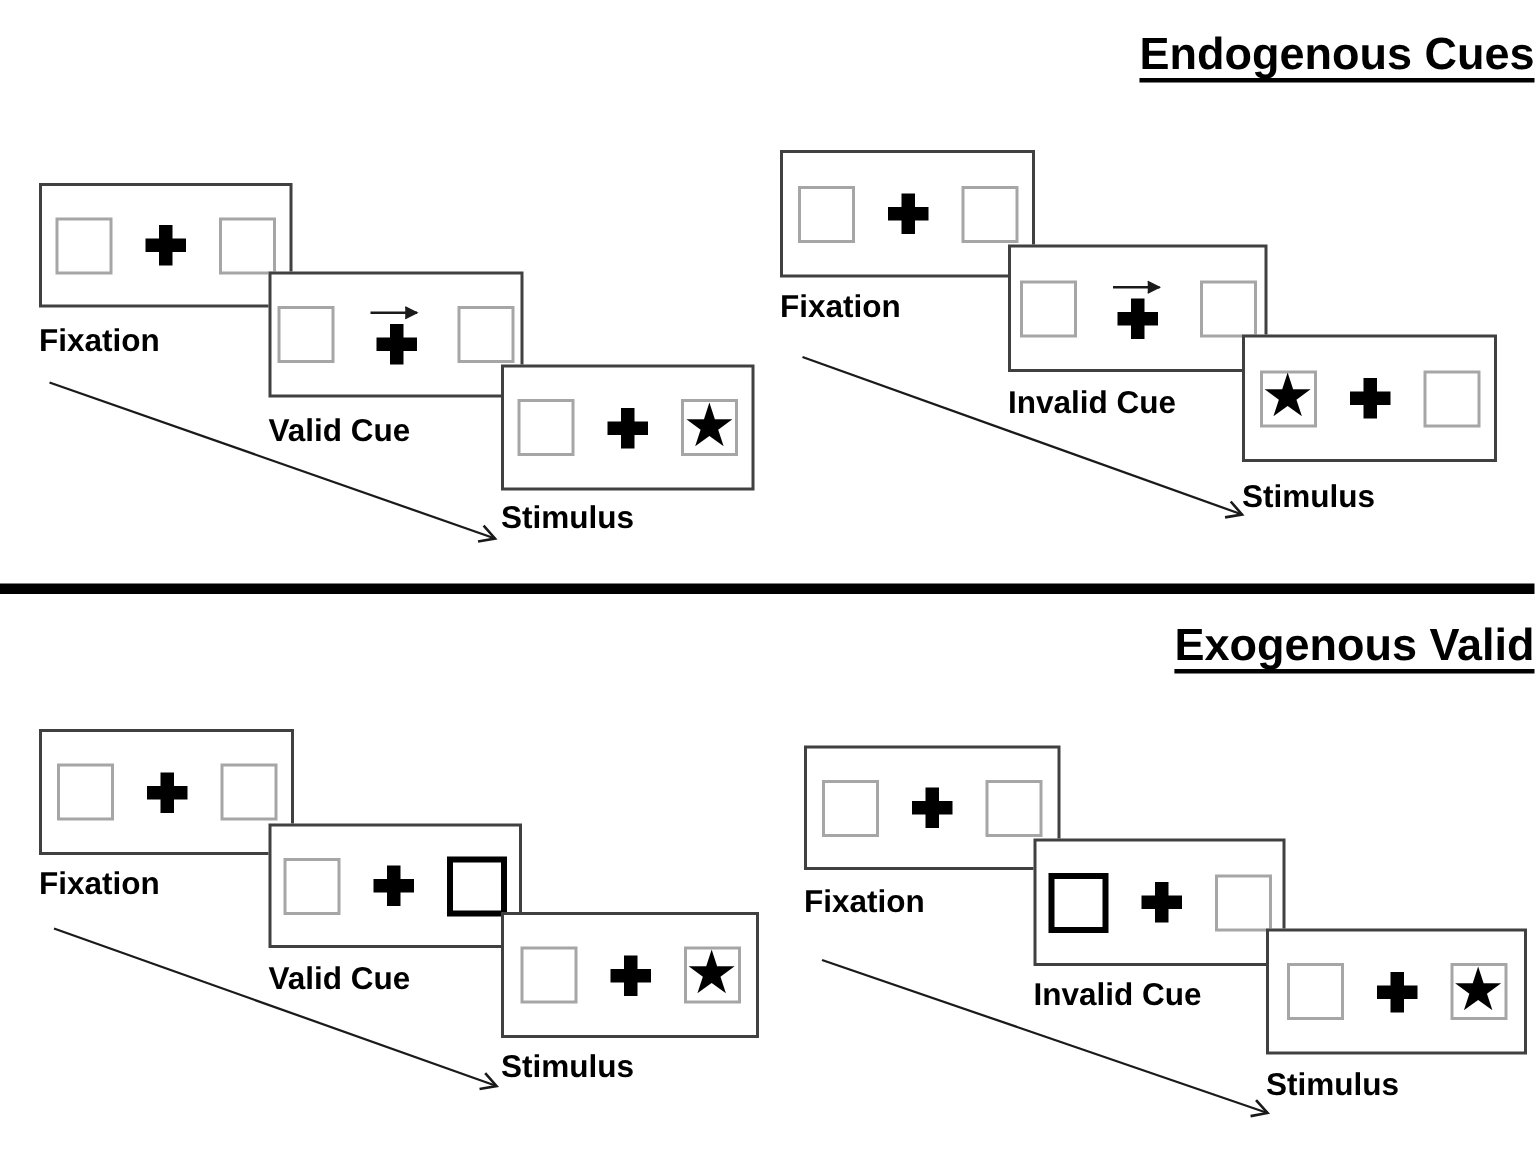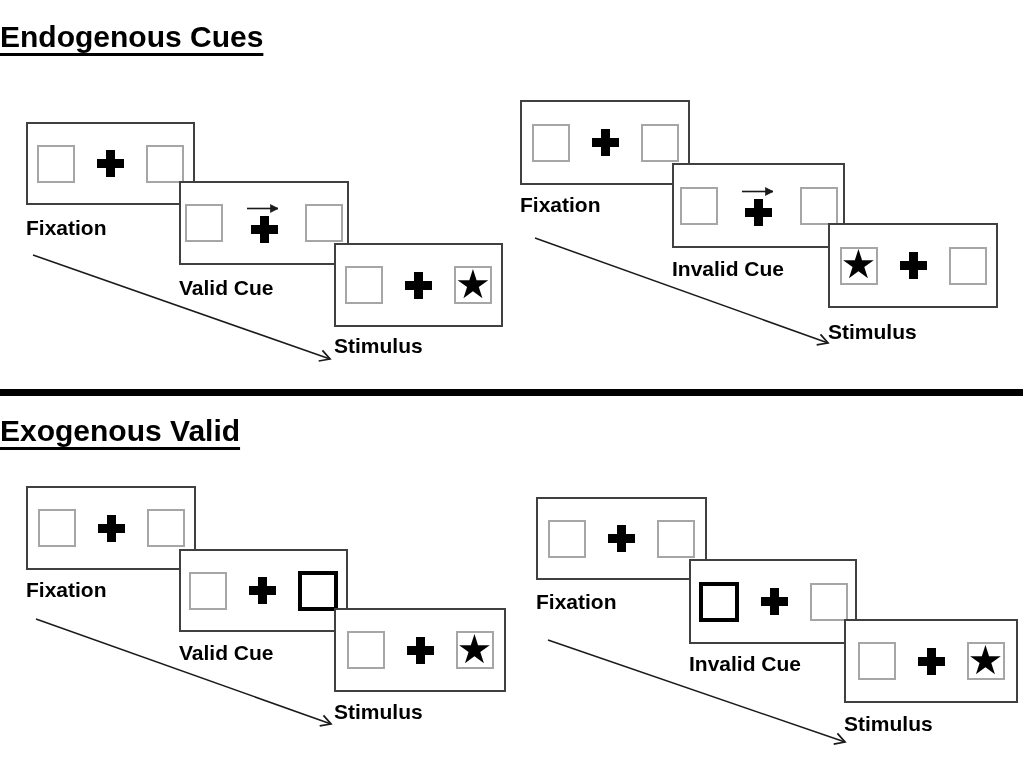--- a/index.html
+++ b/index.html
@@ -10,21 +10,21 @@
     --bg:#ffffff;
   }
   html,body{margin:0;padding:0;}
   body{
     width:1023px;height:767px;position:relative;overflow:hidden;
     background:var(--bg);
     font-family:"Liberation Sans","DejaVu Sans",sans-serif;
     color:var(--ink);
   }
   .title{
-    position:absolute;left:0;width:100%;text-align:left;
+    position:absolute;left:0;width:100%;text-align:right;
     font-size:30px;font-weight:bold;letter-spacing:0px;
   }
   .title span{
     text-decoration:underline;
     text-decoration-thickness:3px;
     text-underline-offset:6px;
   }
   .divider{
     position:absolute;left:0;width:100%;height:7px;background:var(--ink);
   }

